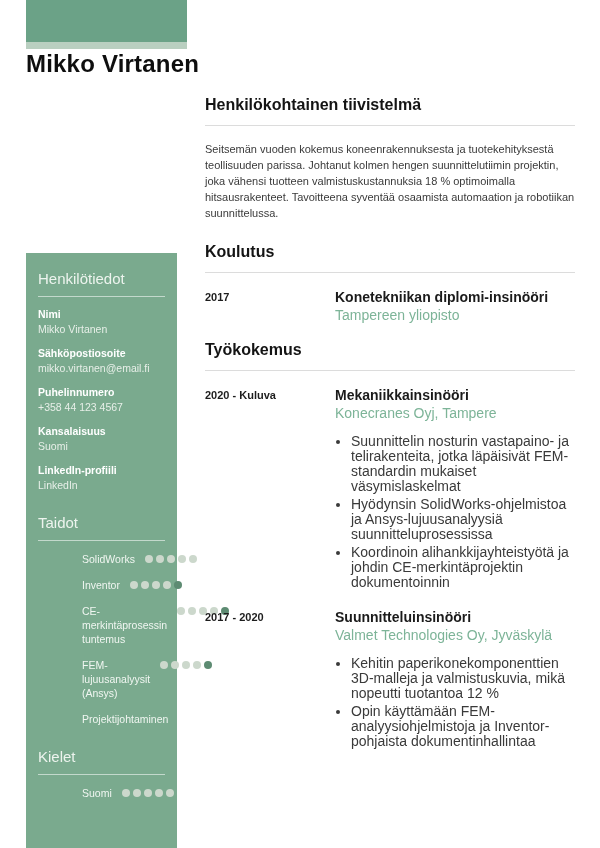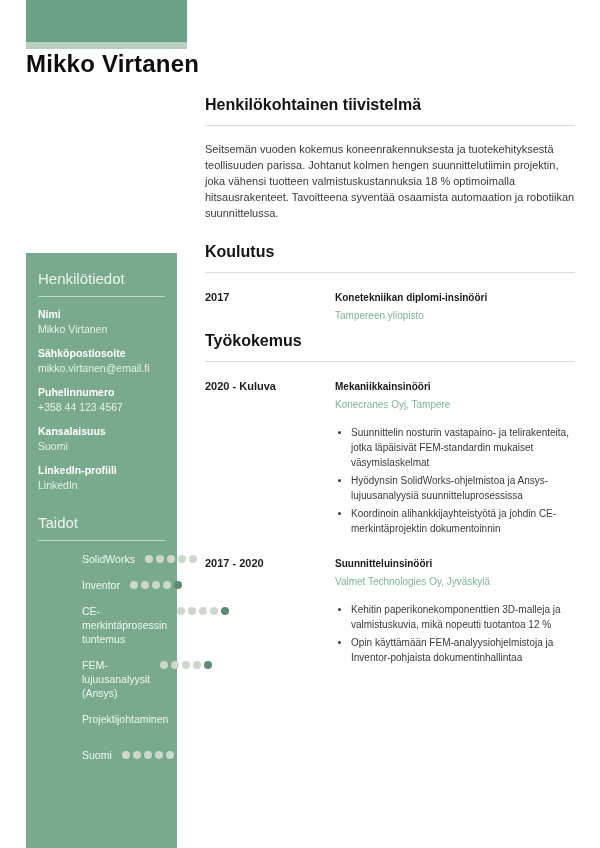--- a/index.html
+++ b/index.html
@@ -46,26 +46,26 @@
 
   
   .main{position:absolute;left:205px;top:96px;width:370px;}
   h2.sec{
     font-size:16px;font-weight:700;color:var(--heading-black);margin:0;
     border-bottom:1px solid var(--rule-gray);padding-bottom:11px;
   }
   .summary-text{font-size:11px;line-height:16px;color:var(--body-gray);margin:15px 0 22px;}
   .entry{display:flex;margin-top:17px;}
   .entry .period{flex:none;width:130px;font-size:11px;font-weight:700;color:#1d1d1d;padding-top:1px;}
-  .entry .ebody{flex:1;font-size:10px;line-height:15px;}
+  .entry .ebody{flex:1;font-size:14px;line-height:15px;}
   .role{font-weight:700;color:#1a1a1a;}
   .company{color:var(--accent-text-green);margin-top:3px;}
   ul.bullets{margin:13px 0 0;padding-left:16px;color:var(--body-gray);}
   ul.bullets li{margin-bottom:3px;line-height:15px;}
-  .sec-gap{margin-top:9px;}
+  .sec-gap{margin-top:18px;}
 </style>
 </head>
 <body>
 
 <div class="topbar"></div>
 <div class="topbar-strip"></div>
 <h1 class="name">Mikko Virtanen</h1>
 
 <aside class="sidebar">
   <section class="side-section">
@@ -134,20 +134,21 @@
           <span class="dot empty"></span>
         </span>
     </div>
     <div class="skill">
       <span class="slabel">Projektijohtaminen</span>
       <span class="dots"></span>
     </div>
   </section>
 
   <section class="side-section">
+    <h2 class="side-title">Kielet</h2>
     <div class="skill">
       <span class="slabel">Suomi</span>
       <span class="dots">
           <span class="dot filled"></span>
           <span class="dot filled"></span>
           <span class="dot filled"></span>
           <span class="dot filled"></span>
           <span class="dot filled"></span>
         </span>
     </div>

